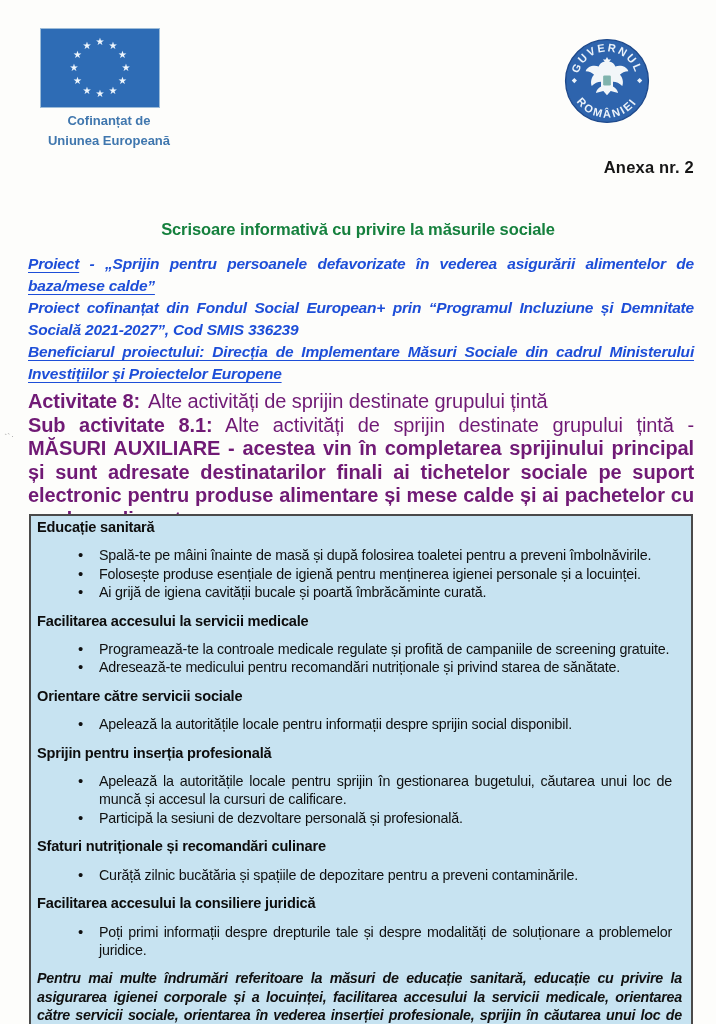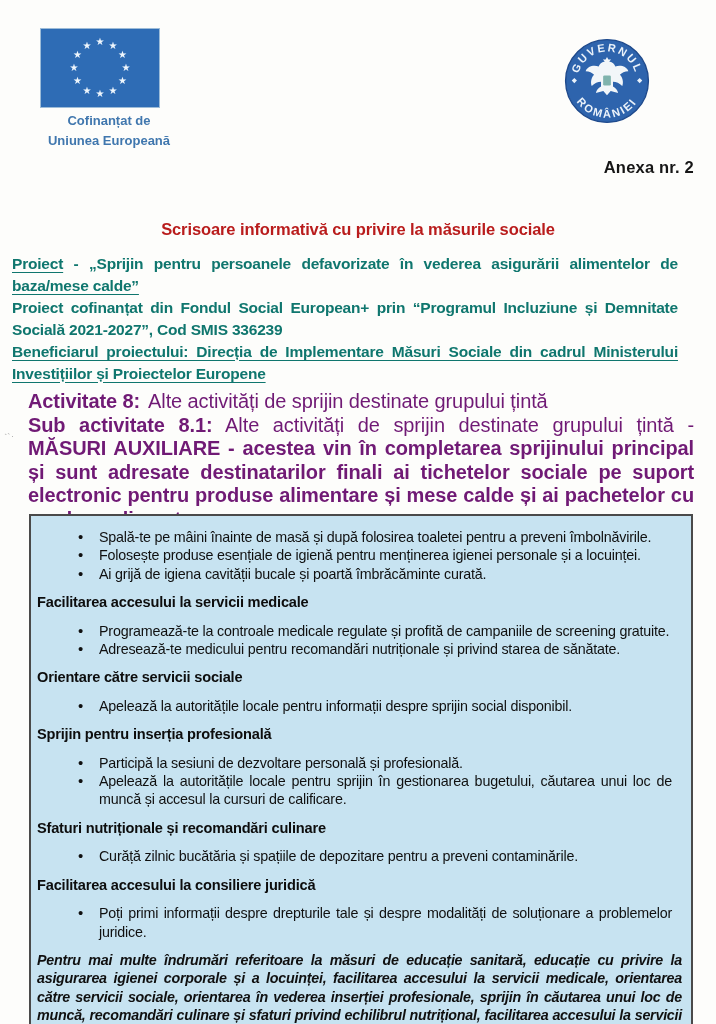--- a/index.html
+++ b/index.html
@@ -26,28 +26,28 @@
     text-align:center;font-weight:bold;font-size:13px;line-height:20px;
     color:#4077ae;
   }
   .gov-seal{position:absolute;left:561px;top:35px;width:92px;height:92px;}
   .annex{
     position:absolute;top:158px;right:22px;
     font-size:16.5px;font-weight:bold;color:#161616;letter-spacing:.2px;
   }
   .doc-title{
     position:absolute;top:220px;left:0;width:100%;
-    text-align:center;font-size:16.5px;font-weight:bold;color:#b91c1c;
+    text-align:center;font-size:16.5px;font-weight:bold;color:#15803d;
     letter-spacing:-0.1px;
   }
   
   .intro{
-    position:absolute;top:253px;left:12px;width:666px;
-    font-size:15.5px;line-height:22px;font-weight:bold;
-    text-align:justify;letter-spacing:-0.2px;color:#0f766e;
+    position:absolute;top:253px;left:28px;width:666px;
+    font-size:15.5px;line-height:22px;font-weight:bold;font-style:italic;
+    text-align:justify;letter-spacing:-0.2px;color:#1d4ed8;
   }
   .intro p{margin:0;}
   .u{text-decoration:underline;text-underline-offset:3px;}
   
   .activities{
     position:absolute;top:390px;left:28px;width:666px;
     font-size:20px;line-height:23.5px;text-align:justify;
     letter-spacing:-0.1px;color:#701a75;
   }
   .activities p{margin:0;}
@@ -138,41 +138,42 @@
     <p class="u">Beneficiarul proiectului: Direcția de Implementare Măsuri Sociale din cadrul Ministerului Investițiilor și Proiectelor Europene</p>
   </div>
 
   <div class="activities">
     <p><span class="lbl">Activitate 8:</span><span class="a1-gap"></span><span>Alte activități de sprijin destinate grupului țintă</span></p>
     <p><span class="lbl">Sub activitate 8.1:</span> <span>Alte activități de sprijin destinate grupului țintă -</span> <span class="b">MĂSURI AUXILIARE - acestea vin în completarea sprijinului principal și sunt adresate destinatarilor finali ai tichetelor sociale pe suport electronic pentru produse alimentare și mese calde și ai pachetelor cu produse alimentare</span></p>
   </div>
 
   <div class="measures">
 
+    <h3>Educație sanitară</h3>
     <ul>
       <li>Spală-te pe mâini înainte de masă și după folosirea toaletei pentru a preveni îmbolnăvirile.</li>
       <li>Folosește produse esențiale de igienă pentru menținerea igienei personale și a locuinței.</li>
       <li>Ai grijă de igiena cavității bucale și poartă îmbrăcăminte curată.</li>
     </ul>
 
     <h3>Facilitarea accesului la servicii medicale</h3>
     <ul>
       <li>Programează-te la controale medicale regulate și profită de campaniile de screening gratuite.</li>
       <li>Adresează-te medicului pentru recomandări nutriționale și privind starea de sănătate.</li>
     </ul>
 
     <h3>Orientare către servicii sociale</h3>
     <ul>
       <li>Apelează la autoritățile locale pentru informații despre sprijin social disponibil.</li>
     </ul>
 
     <h3>Sprijin pentru inserția profesională</h3>
     <ul>
+      <li>Apelează la autoritățile locale pentru sprijin în gestionarea bugetului, căutarea unui loc de muncă și accesul la cursuri de calificare.</li>
       <li>Participă la sesiuni de dezvoltare personală și profesională.</li>
-      <li>Apelează la autoritățile locale pentru sprijin în gestionarea bugetului, căutarea unui loc de muncă și accesul la cursuri de calificare.</li>
     </ul>
 
     <h3>Sfaturi nutriționale și recomandări culinare</h3>
     <ul>
       <li>Curăță zilnic bucătăria și spațiile de depozitare pentru a preveni contaminările.</li>
     </ul>
 
     <h3>Facilitarea accesului la consiliere juridică</h3>
     <ul>
       <li>Poți primi informații despre drepturile tale și despre modalități de soluționare a problemelor juridice.</li>

